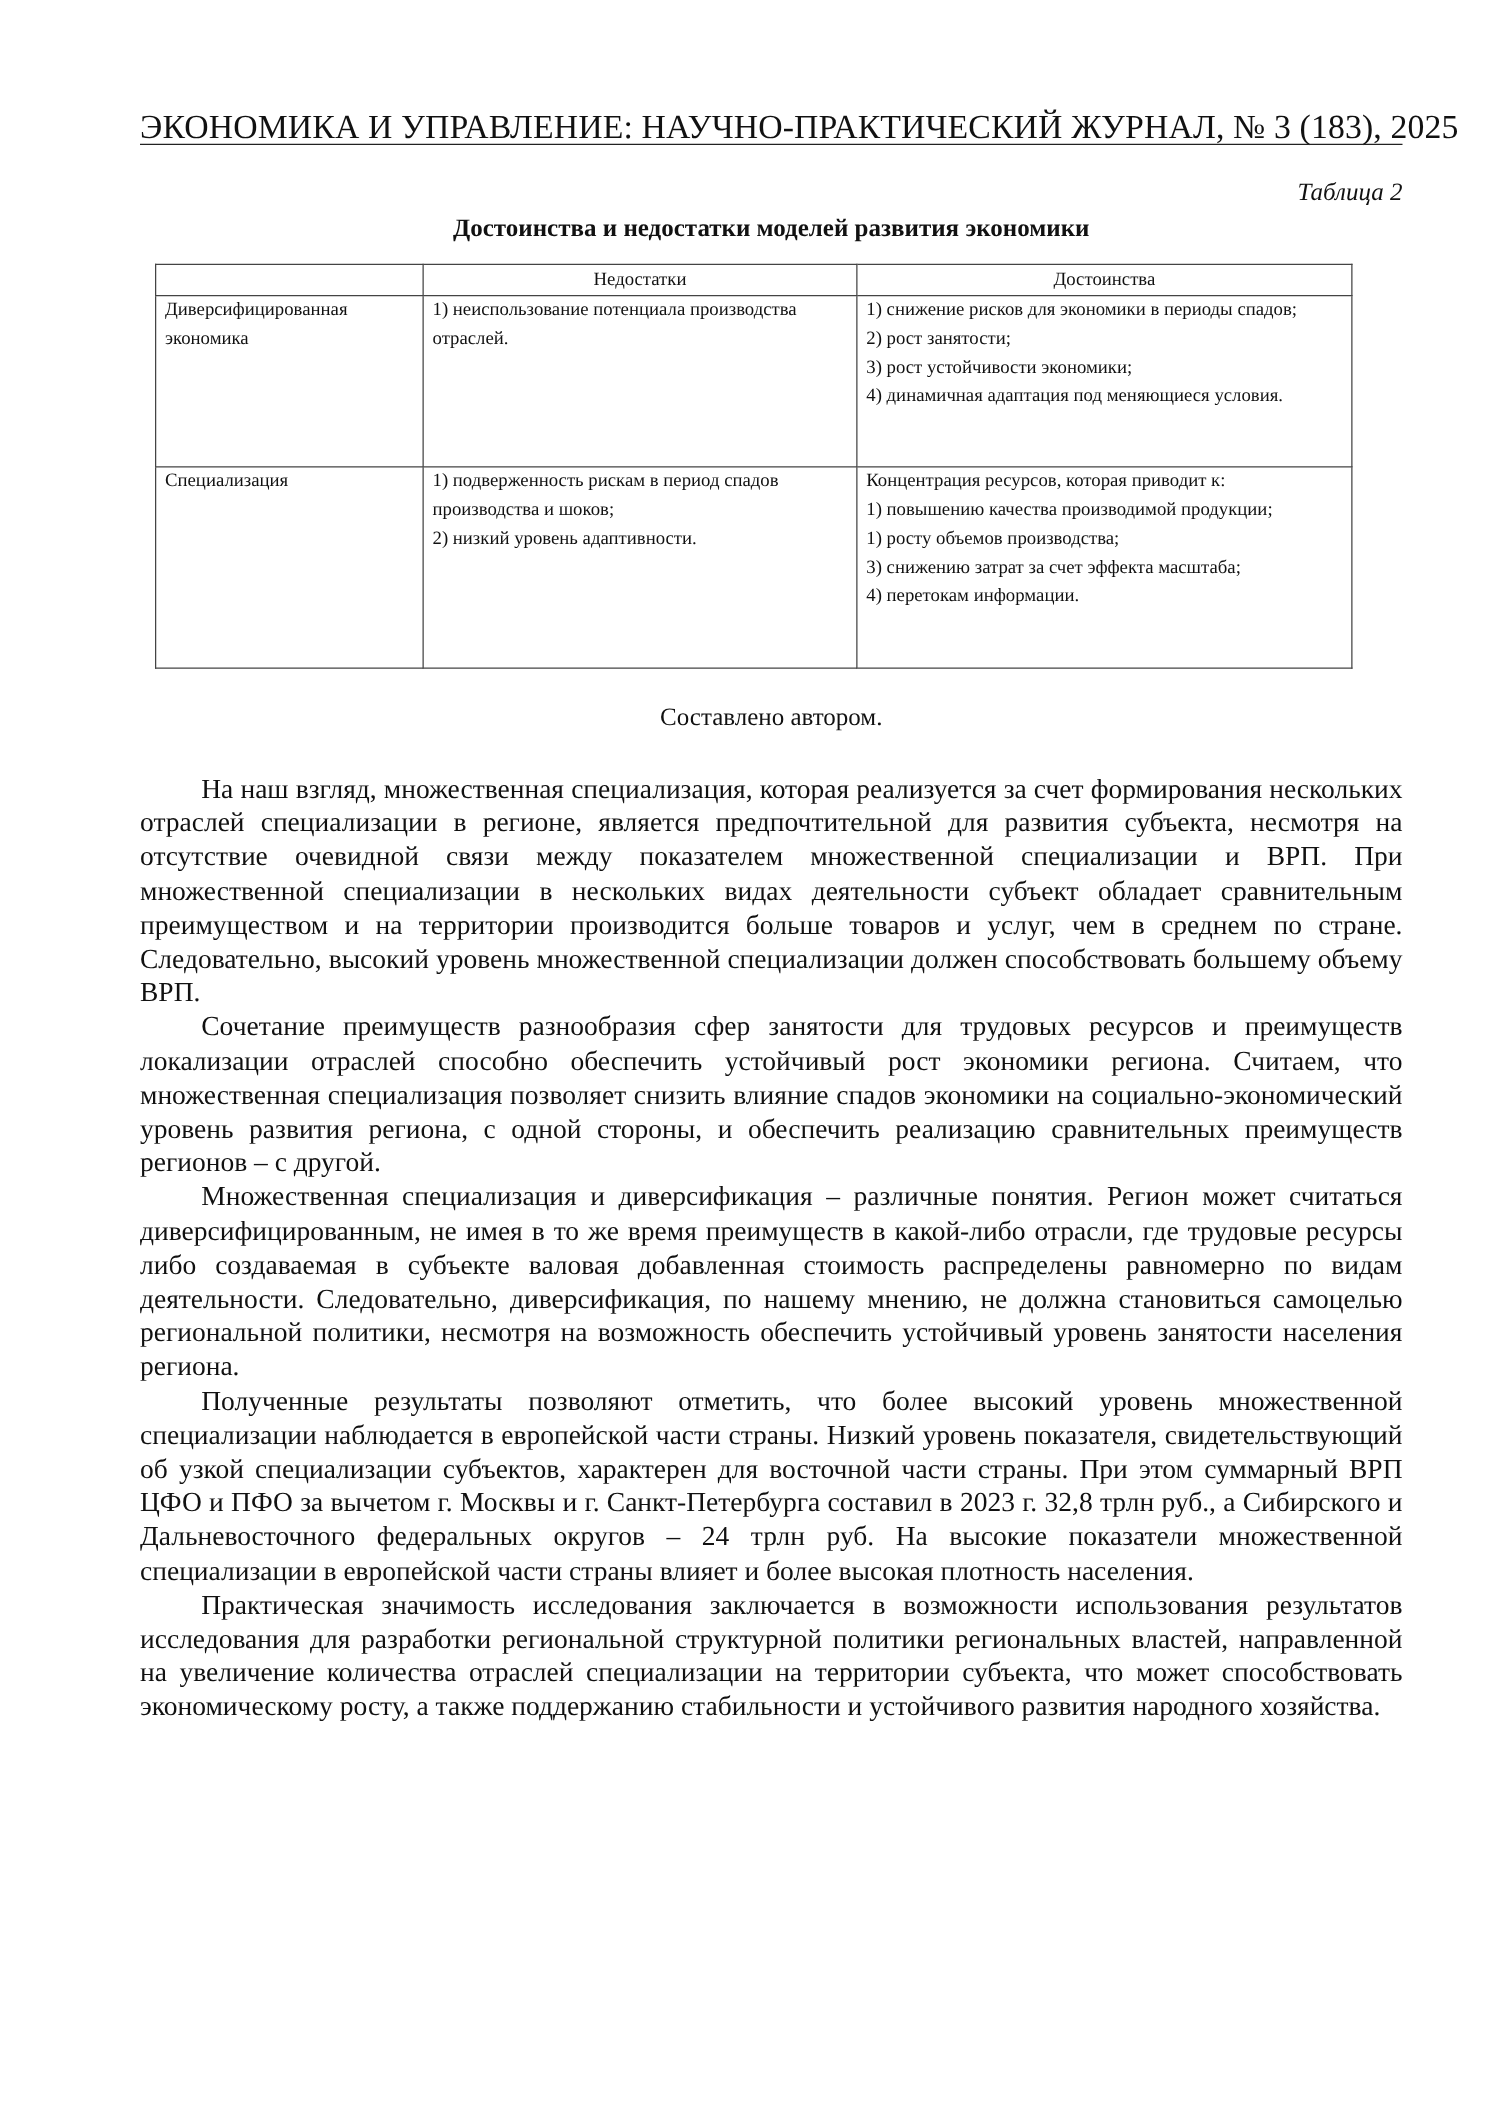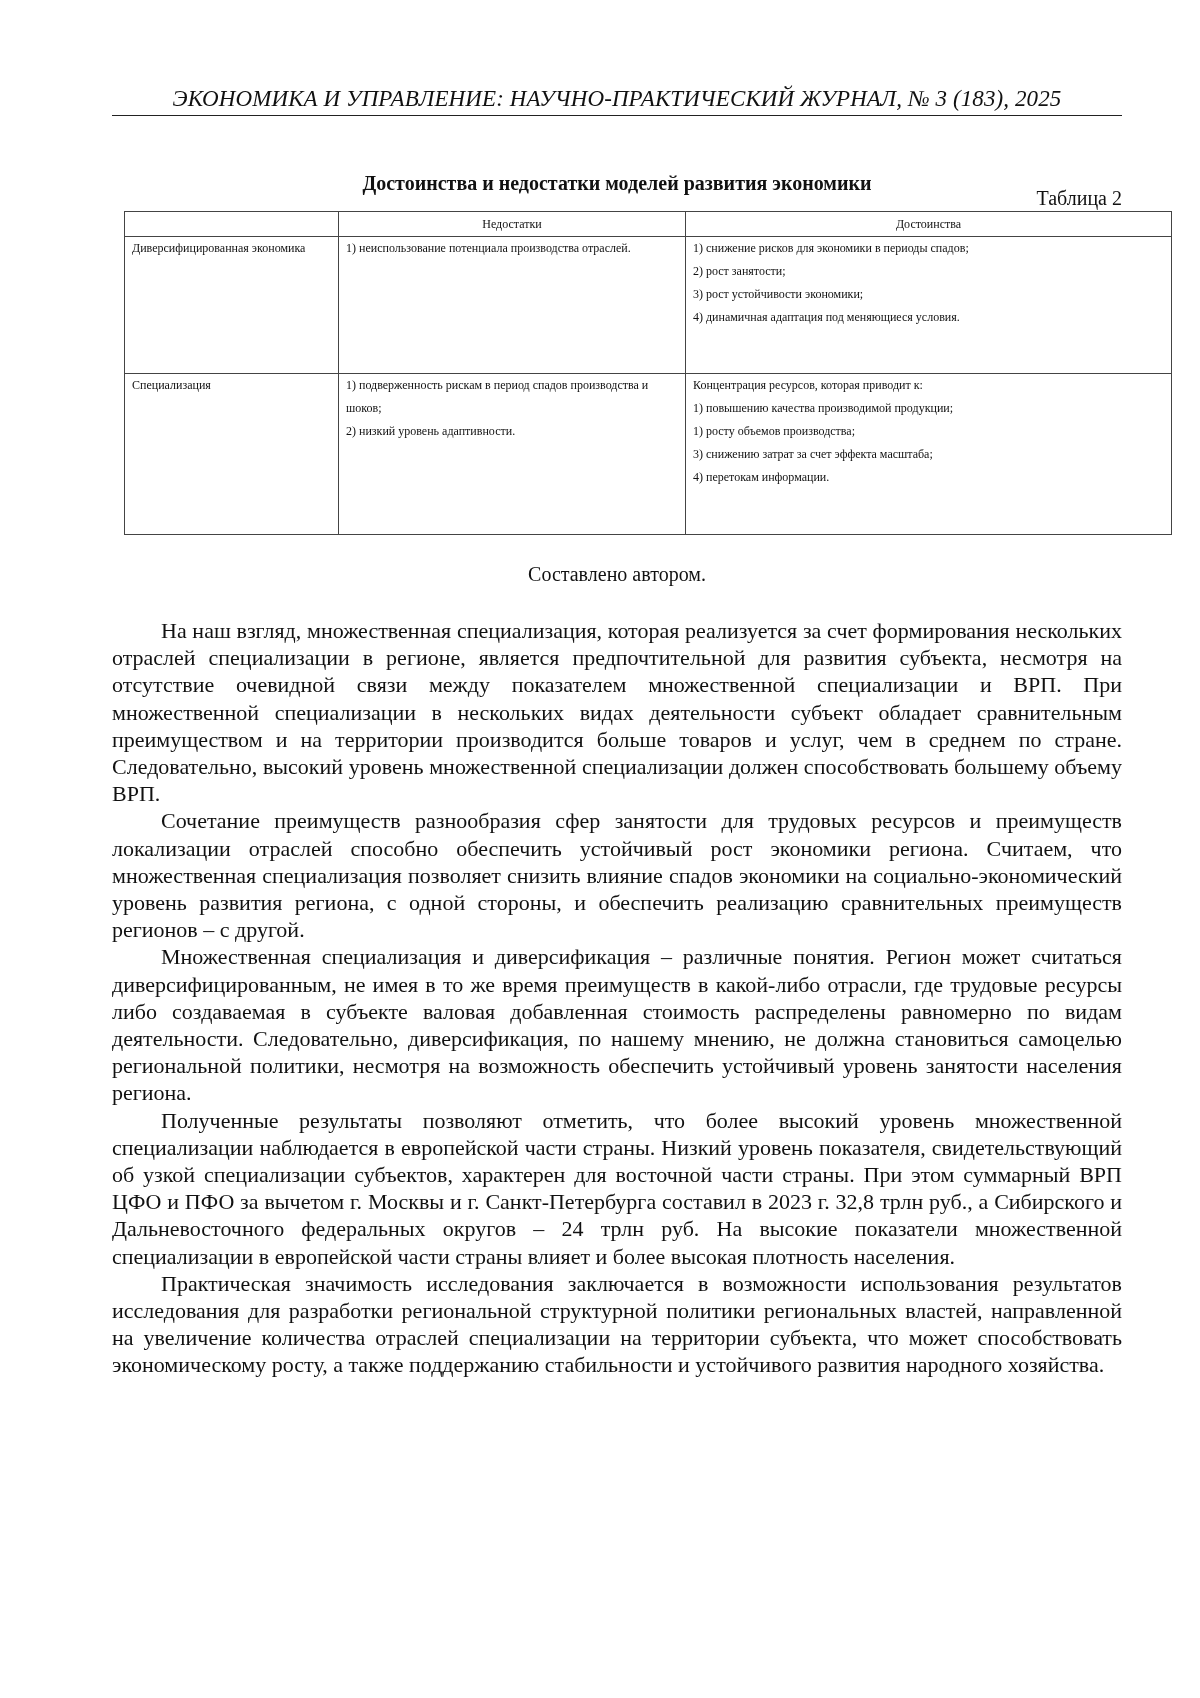--- a/index.html
+++ b/index.html
@@ -3,37 +3,37 @@
 <meta charset="utf-8">
 <style>
   html, body { margin: 0; padding: 0; background: #ffffff; }
   body {
     width: 1200px; height: 1698px; position: relative; overflow: hidden;
     font-family: "Liberation Serif", "DejaVu Serif", serif; color: #111111;
   }
   .page { position: absolute; left: 0; top: 0; width: 1200px; height: 1698px; }
   .running-header {
     position: absolute; left: 112px; top: 86px; width: 1010px;
-    text-align: center; font-style: italic; font-size: 23px; letter-spacing: 0.1px;
+    text-align: center; font-size: 27px; letter-spacing: 0.1px;
     white-space: nowrap;
   }
   .header-rule {
     position: absolute; left: 112px; top: 115px; width: 1010px; height: 0;
     border-top: 1.6px solid #222;
   }
   .table-label {
-    position: absolute; right: 78px; top: 143px; font-size: 20px; margin-top: 44px;
+    position: absolute; right: 78px; top: 143px; font-style: italic; font-size: 20px;
   }
   .table-title {
     position: absolute; left: 112px; top: 172px; width: 1010px; text-align: center;
     font-weight: bold; font-size: 20px;
   }
   table.models {
-    position: absolute; left: 124px; top: 211px; width: 1048px;
-    border-collapse: collapse; font-size: 12px; line-height: 23px;
+    position: absolute; left: 124px; top: 211px; width: 958px;
+    border-collapse: collapse; font-size: 15px; line-height: 23px;
   }
   table.models th, table.models td {
     border: 1.3px solid #444; vertical-align: top; padding: 0 7px;
   }
   table.models th { font-weight: normal; text-align: center; height: 24px; line-height: 24px; }
   table.models td.row-head { width: 199px; }
   table.models td.col-neg { width: 332px; }
   table.models td.col-pos { }
   .cell-line { display: block; }
   .row-div td { height: 136px; }

